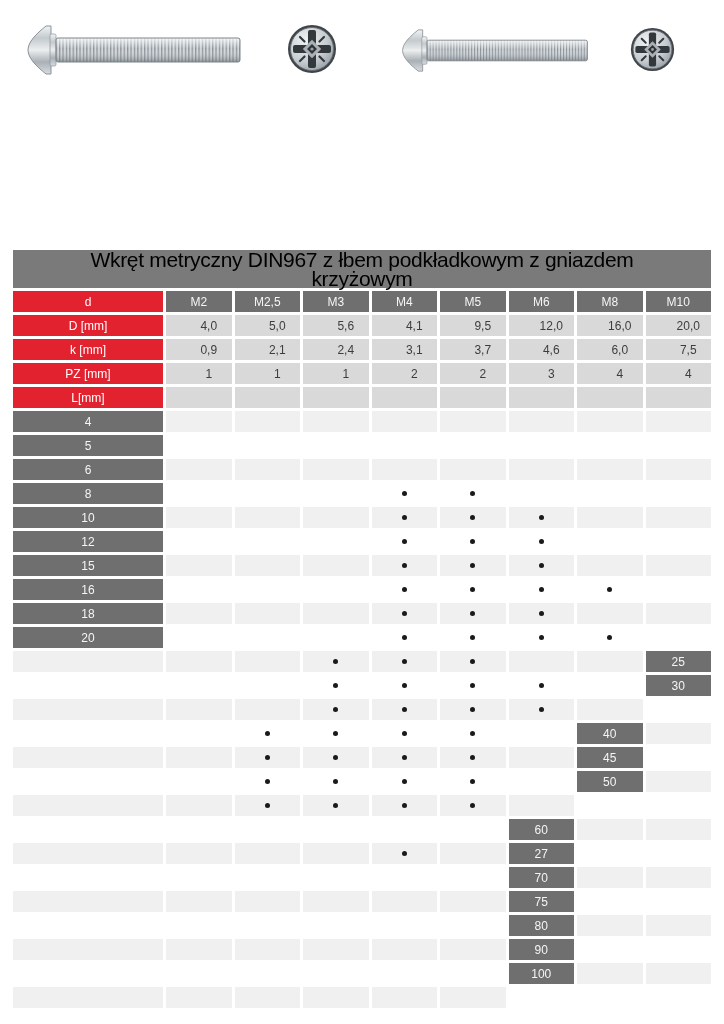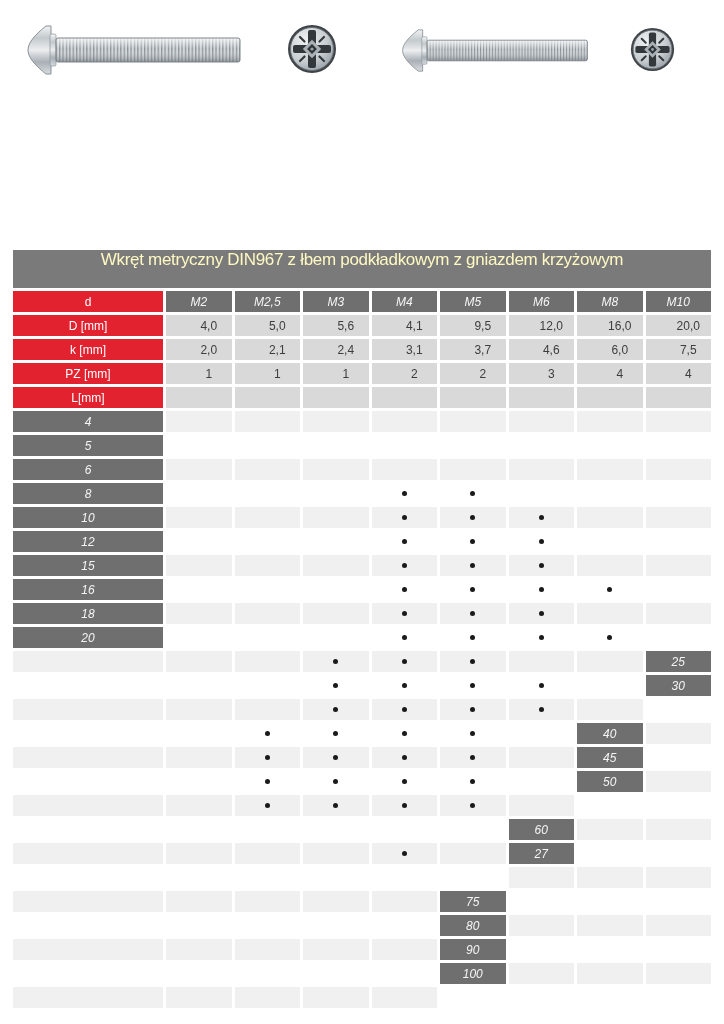--- a/index.html
+++ b/index.html
@@ -10,38 +10,38 @@
   }
   .photos{position:absolute;left:0;top:0;width:724px;height:110px;}
   .ph{position:absolute;}
   .ph.screw1{left:25px;top:25px;width:218px;height:50px;}
   .ph.head1{left:287px;top:24px;width:50px;height:50px;}
   .ph.screw2{left:400px;top:29px;width:190px;height:43px;}
   .ph.head2{left:630px;top:27px;width:45px;height:45px;}
 
   .spec-table{position:absolute;left:13px;top:250px;width:698px;}
   .title{
-    background:var(--title-gray);color:#fef9c3;
+    background:var(--title-gray);color:#000000;
     min-height:38px;display:flex;justify-content:center;
-    text-align:center;font-size:17px;line-height:19px;letter-spacing:-0.3px;
+    text-align:center;font-size:21px;line-height:19px;letter-spacing:-0.3px;
   }
   .title span{display:block;max-width:620px;}
   .grid{
     margin-top:3px;
     display:grid;
     grid-template-columns:150px repeat(8,1fr);
     gap:3px;
     background:#fff;
   }
   .cell{
     height:21px;display:flex;align-items:center;justify-content:center;
     font-size:12px;color:var(--cell-text);
   }
   .cell.red{background:var(--red);color:#fff;}
-  .cell.dark{background:var(--dark);color:#f5f5f5;font-style:italic;}
+  .cell.dark{background:var(--dark);color:#f5f5f5;}
   .cell.spec{background:var(--spec-bg);padding-left:20px;}
   .cell.alt{background:var(--alt-bg);}
   .cell.plain{background:#ffffff;}
   .dot{width:5px;height:5px;border-radius:50%;background:var(--dot);display:block;}
   svg{display:block;}
 </style>
 </head>
 <body style="--red: #e32230; --title-gray: #7a7a7a; --dark: #6f6f6f; --spec-bg: #d9d9d9; --alt-bg: #f0f0f0; --dot: #1a1a1a; --cell-text: #3d3d3d;">
 
 <svg width="0" height="0" style="position:absolute" aria-hidden="true">
@@ -128,21 +128,21 @@
         <div class="cell red">D [mm]</div>
         <div class="cell spec">4,0</div>
         <div class="cell spec">5,0</div>
         <div class="cell spec">5,6</div>
         <div class="cell spec">4,1</div>
         <div class="cell spec">9,5</div>
         <div class="cell spec">12,0</div>
         <div class="cell spec">16,0</div>
         <div class="cell spec">20,0</div>
         <div class="cell red">k [mm]</div>
-        <div class="cell spec">2,0</div>
+        <div class="cell spec">0,9</div>
         <div class="cell spec">2,1</div>
         <div class="cell spec">2,4</div>
         <div class="cell spec">3,1</div>
         <div class="cell spec">3,7</div>
         <div class="cell spec">4,6</div>
         <div class="cell spec">6,0</div>
         <div class="cell spec">7,5</div>
         <div class="cell red">PZ [mm]</div>
         <div class="cell spec">1</div>
         <div class="cell spec">1</div>
@@ -431,20 +431,21 @@
         <div class="cell alt"></div>
         <div class="cell dark">27</div>
         <div class="cell plain"></div>
         <div class="cell plain"></div>
         <div class="cell plain"></div>
         <div class="cell plain"></div>
         <div class="cell plain"></div>
         <div class="cell plain"></div>
         <div class="cell plain"></div>
         <div class="cell plain"></div>
+        <div class="cell dark">70</div>
         <div class="cell alt"></div>
         <div class="cell alt"></div>
         <div class="cell alt"></div>
         <div class="cell alt"></div>
         <div class="cell alt"></div>
         <div class="cell alt"></div>
         <div class="cell alt"></div>
         <div class="cell alt"></div>
         <div class="cell dark">75</div>
         <div class="cell plain"></div>

